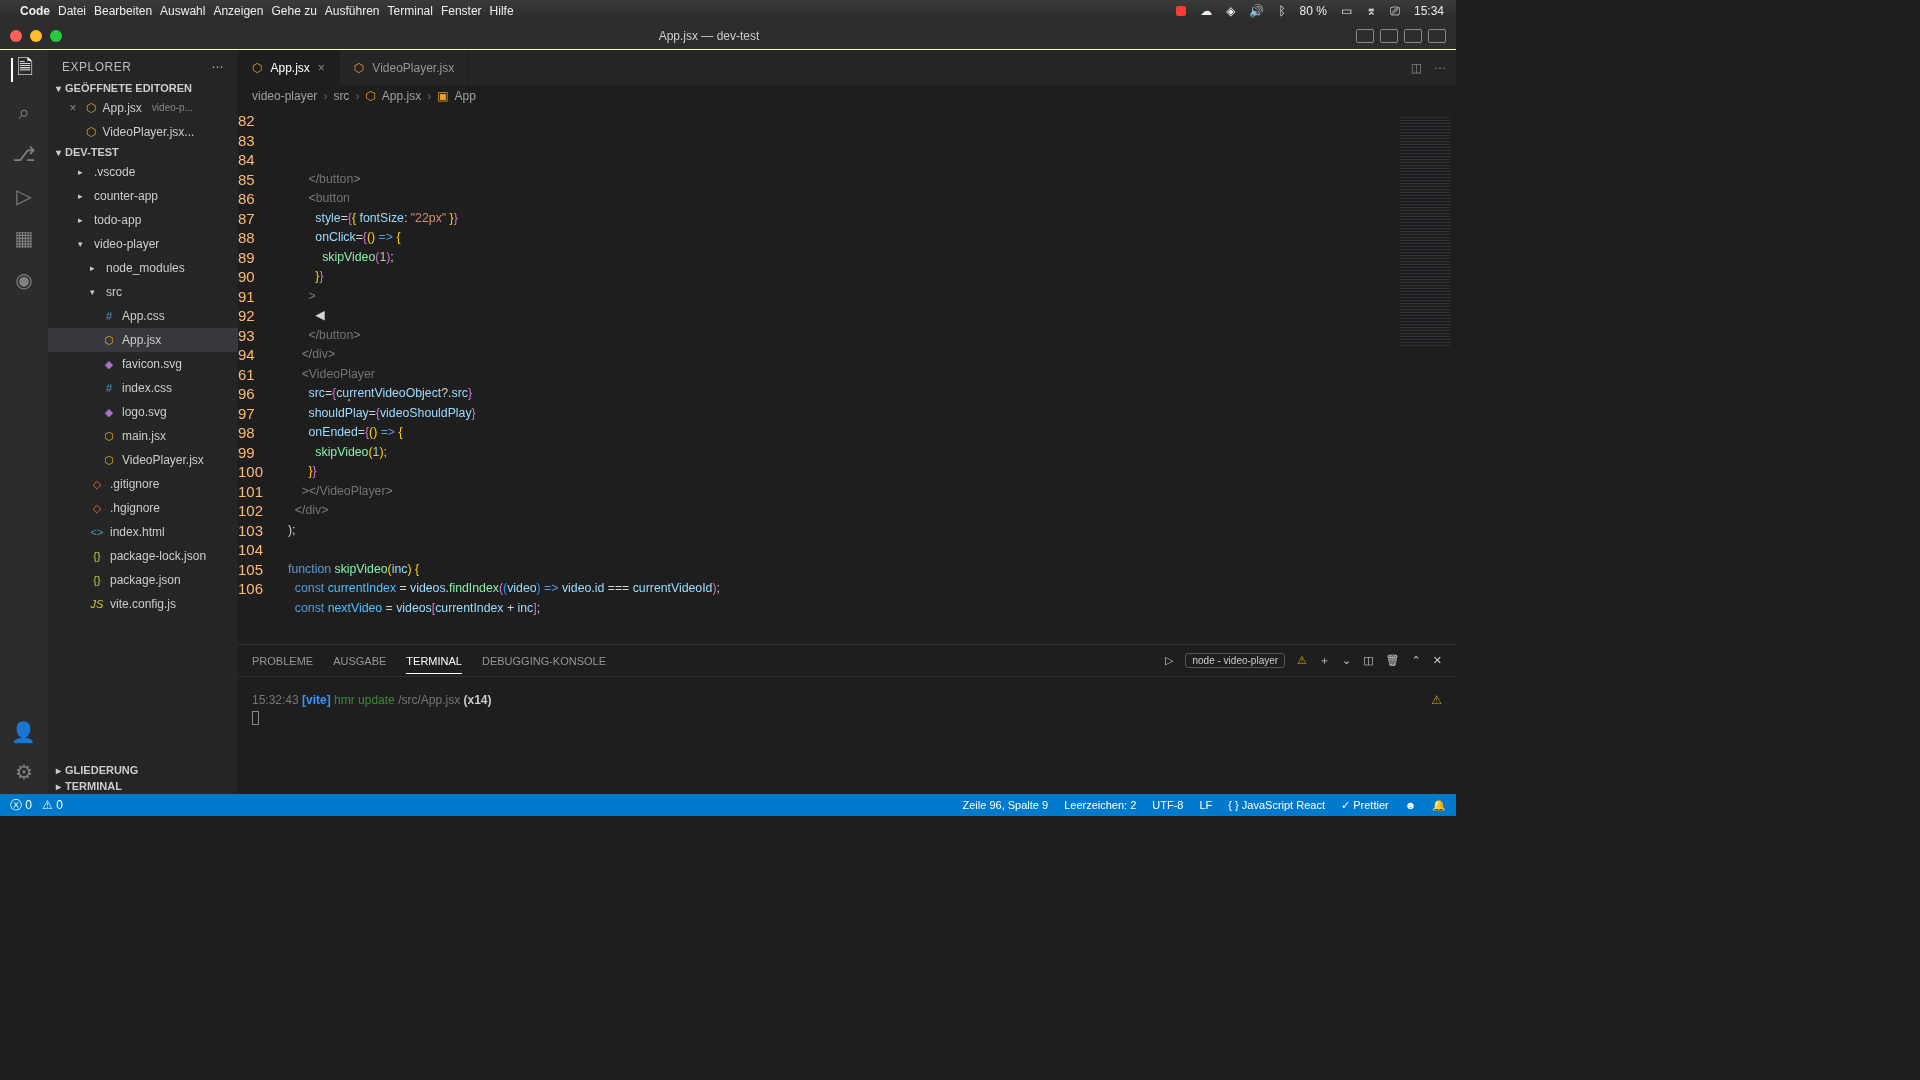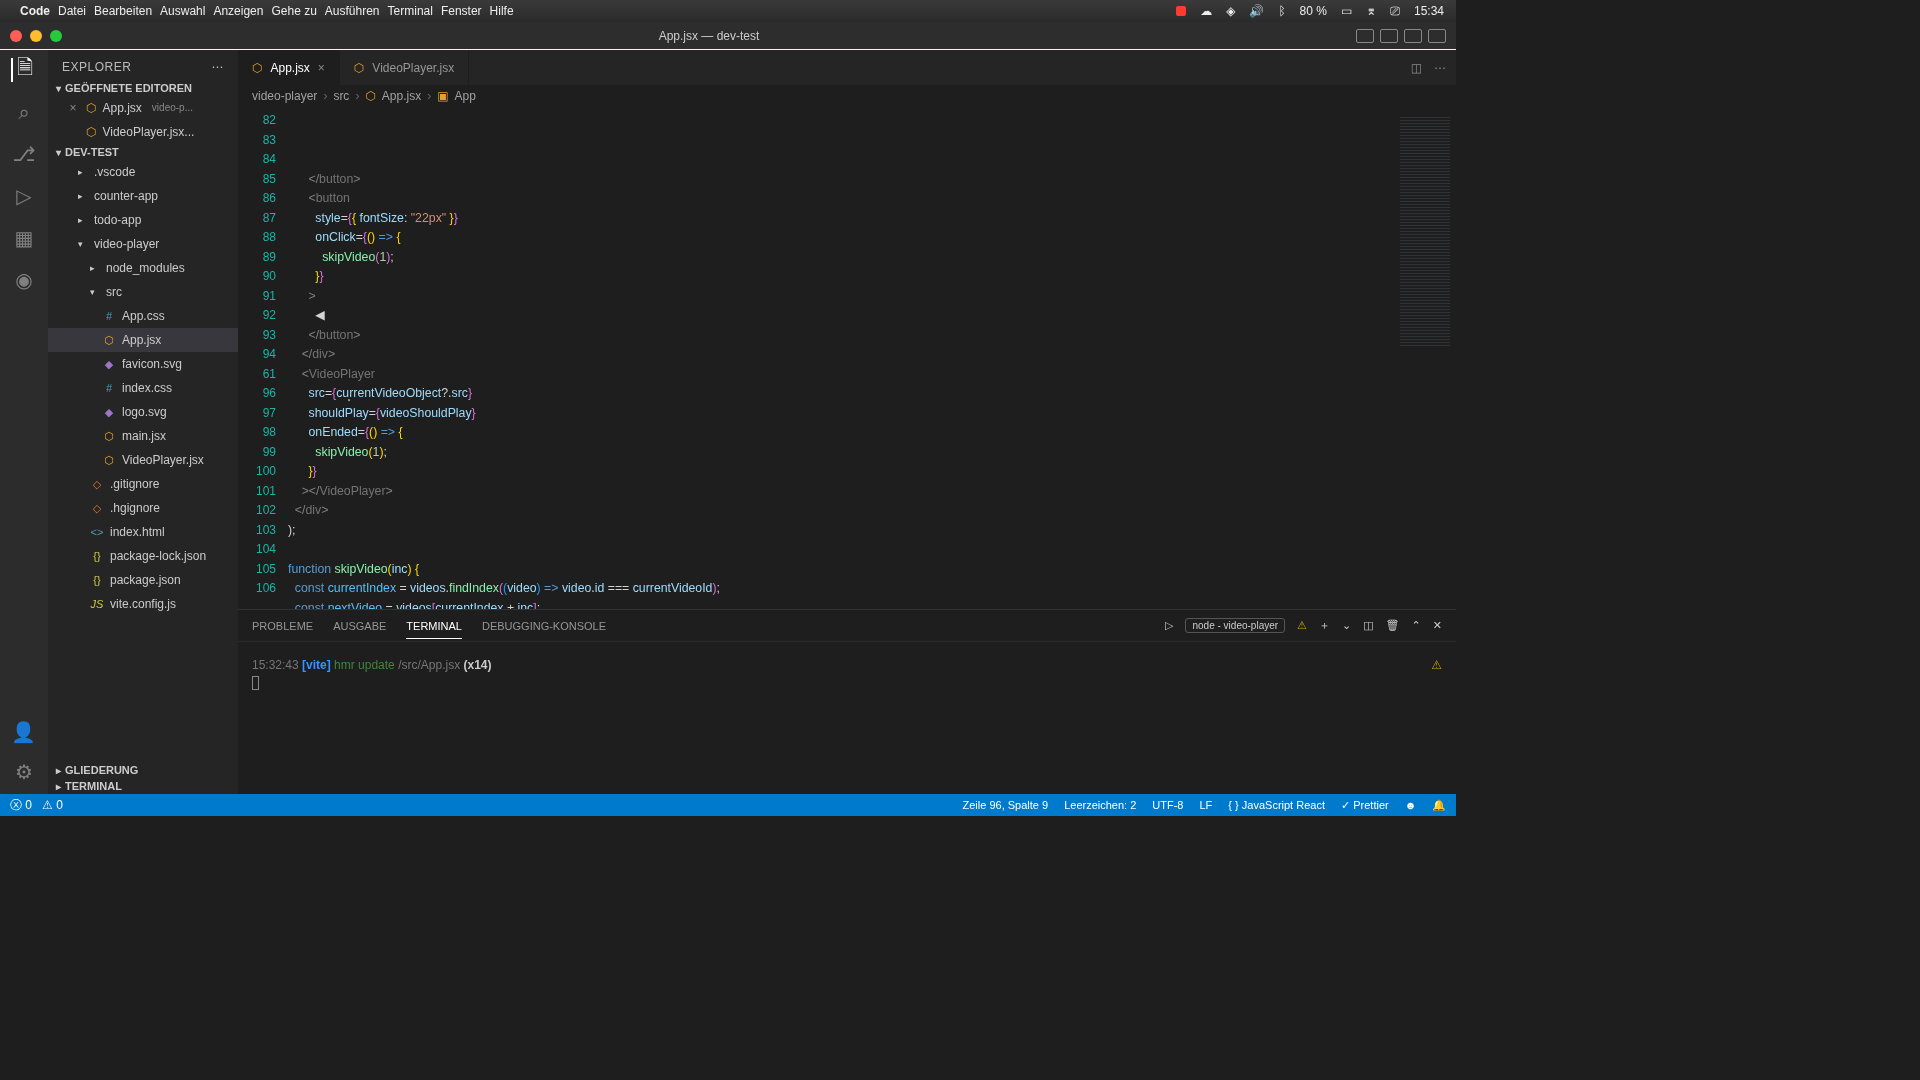--- a/index.html
+++ b/index.html
@@ -55,35 +55,35 @@
 .tab.active { background: #1e1e1e; color: #fff; }
 .tab .dot { color: #e8a02a; font-size: 12px; }
 .tab .close { color: #888; font-size: 12px; }
 .tabs-right { margin-left: auto; display: flex; align-items: center; gap: 12px; padding-right: 10px; color: #888; }
 .breadcrumbs { height: 22px; display: flex; align-items: center; gap: 6px; padding: 0 14px; color: #a0a0a0; font-size: 12px; }
 .breadcrumbs .sep { color: #666; }
 .bc-ico { color: #e8a02a; }
 
 
 .code-wrap { flex: 1; display: flex; position: relative; overflow: hidden; }
-.gutter { width: 50px; text-align: right; color: #14b8a6; padding: 4px 12px 0 0; font-family: Menlo, Monaco, monospace; font-size: 12px; line-height: 19.5px; user-select: none; }
+.gutter { width: 50px; color: #fdba74; padding: 4px 12px 0 0; font-family: Menlo, Monaco, monospace; font-size: 15px; line-height: 19.5px; user-select: none; }
 .code { flex: 1; font-family: Menlo, Monaco, monospace; font-size: 12.3px; line-height: 19.5px; padding: 4px 0 0 0; white-space: pre; color: #d4d4d4; position: relative; }
 .minimap { width: 80px; background: linear-gradient(#1e1e1e,#1e1e1e); position: relative; }
 .minimap::before { content:""; position:absolute; top:10px; right:6px; width:50px; height:230px; background: repeating-linear-gradient(#3a3f46 0 1px, transparent 1px 3px); opacity:.6; }
 .cursor-caret { position:absolute; left:60px; top: calc(19.5px * 14 + 4px); color:#aeafad; font-size:14px; }
 
 
 .tg { color: #808080; } .tn { color: #737373; } .attr { color: #9cdcfe; } .eq { color: #d4d4d4; }
 .str { color: #ce9178; } .num { color: #b5cea8; }
 .kw { color: #569cd6; } .fn { color: #86efac; } .op { color: #d4d4d4; }
 .vr { color: #9cdcfe; } .cn { color: #4fc1ff; }
 .pb { color: #da70d6; } .py { color: #ffd700; } .pp { color: #179fff; }
 
 
-.panel { height: 185px; border-top: 1px solid #333; display: flex; flex-direction: column; background: #1e1e1e; }
+.panel { height: 150px; border-top: 1px solid #333; display: flex; flex-direction: column; background: #1e1e1e; }
 .panel-tabs { height: 32px; display: flex; align-items: center; gap: 20px; padding: 0 14px; font-size: 11px; color: #969696; border-bottom: 1px solid #2a2a2a; }
 .panel-tabs .ptab.active { color: #fff; border-bottom: 1px solid #fff; padding-bottom: 6px; margin-bottom: -7px; }
 .panel-tabs-right { margin-left: auto; display: flex; align-items: center; gap: 12px; color: #ccc; }
 .panel-tabs-right .node-label { border: 1px solid #555; padding: 1px 6px; border-radius: 3px; font-size: 10px; }
 .terminal-body { flex: 1; padding: 8px 14px; font-family: Menlo, monospace; font-size: 12px; color: #ccc; margin-top: 8px; }
 .term-time { color: #767676; } .term-vite { color: #3794ff; font-weight: 600; }
 .term-hmr { color: #3c873a; } .term-file { color: #767676; }
 .term-cursor { display: inline-block; width: 7px; height: 14px; border: 1px solid #888; margin-top: 4px; }
 .warn-ico { color: #cca700; margin-left: auto; }
 

